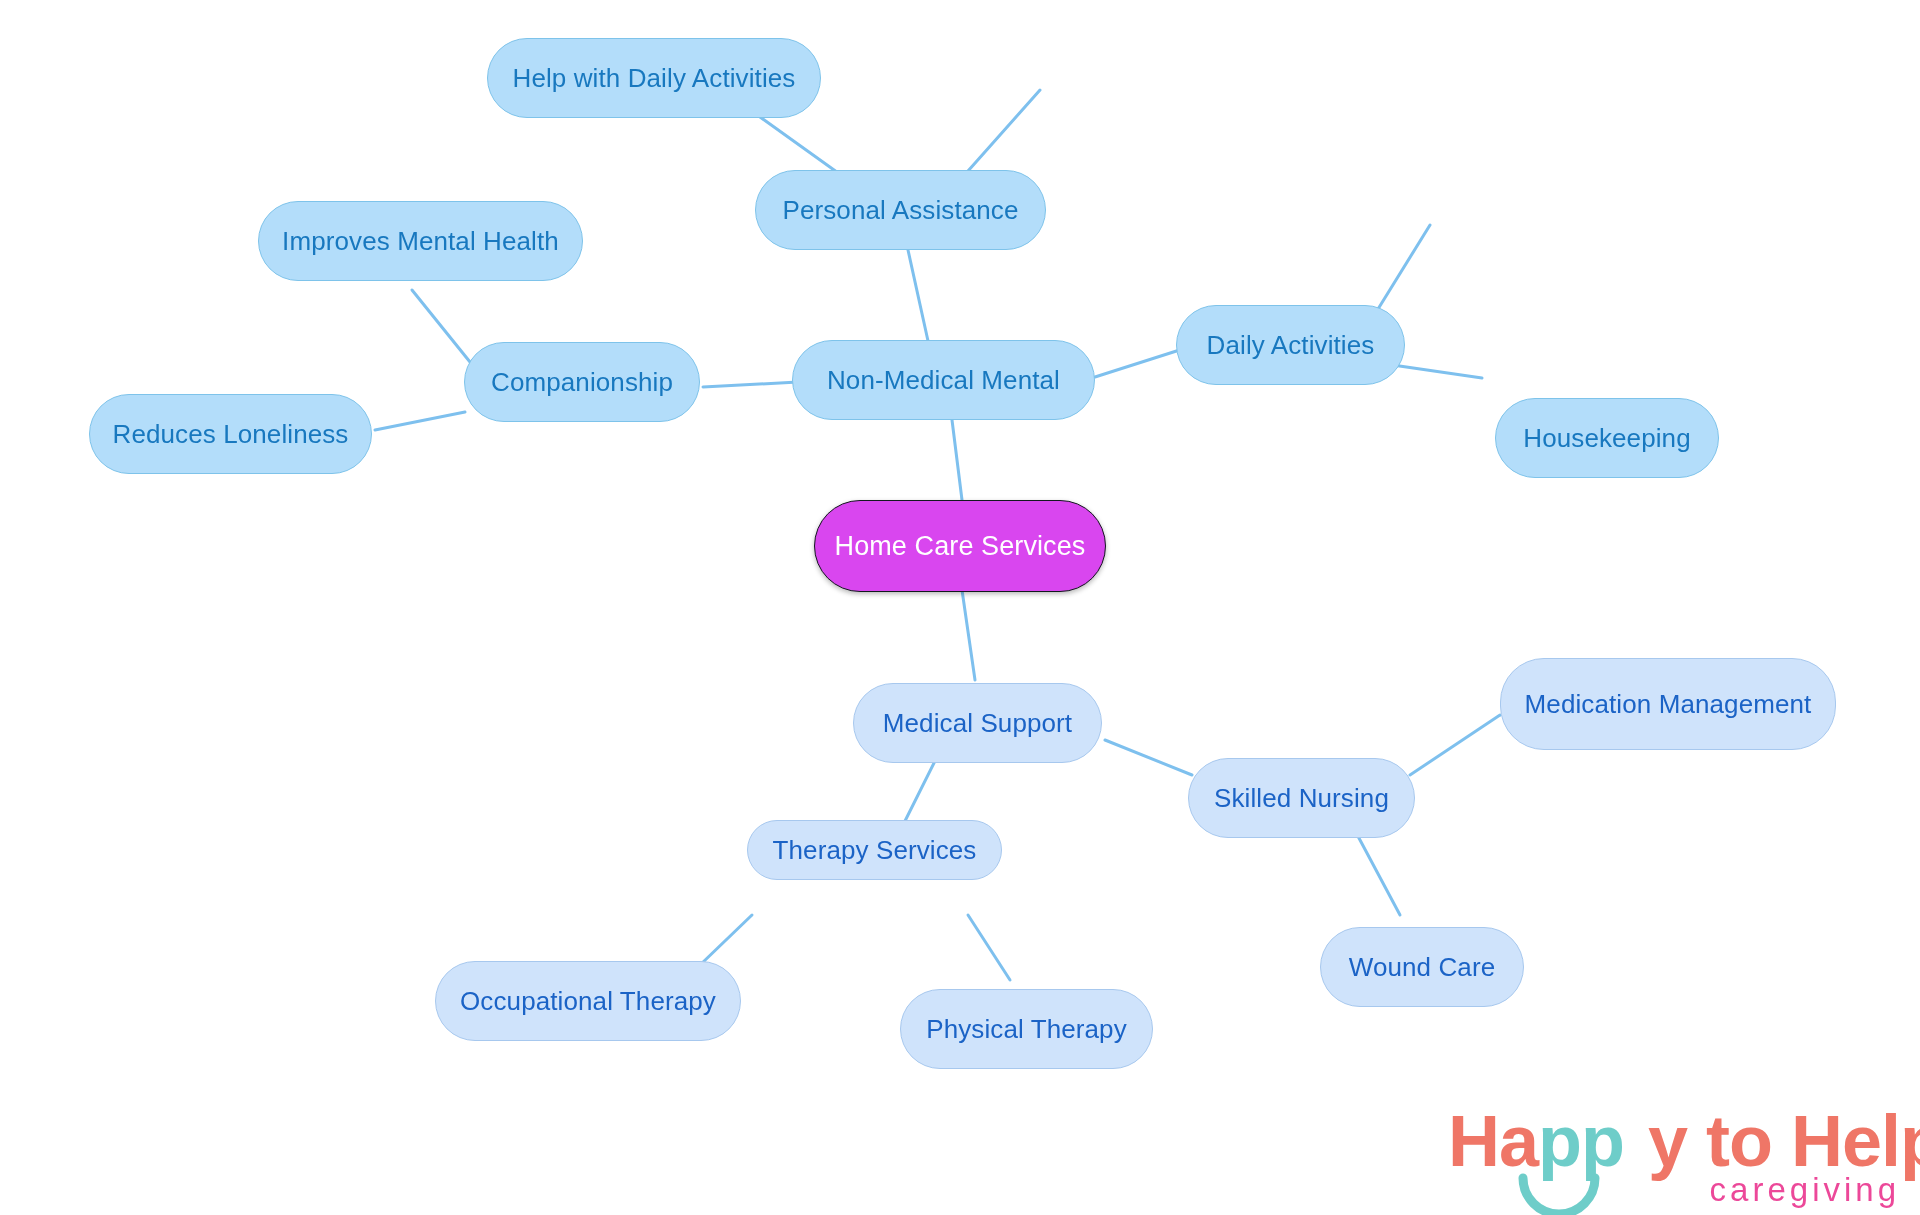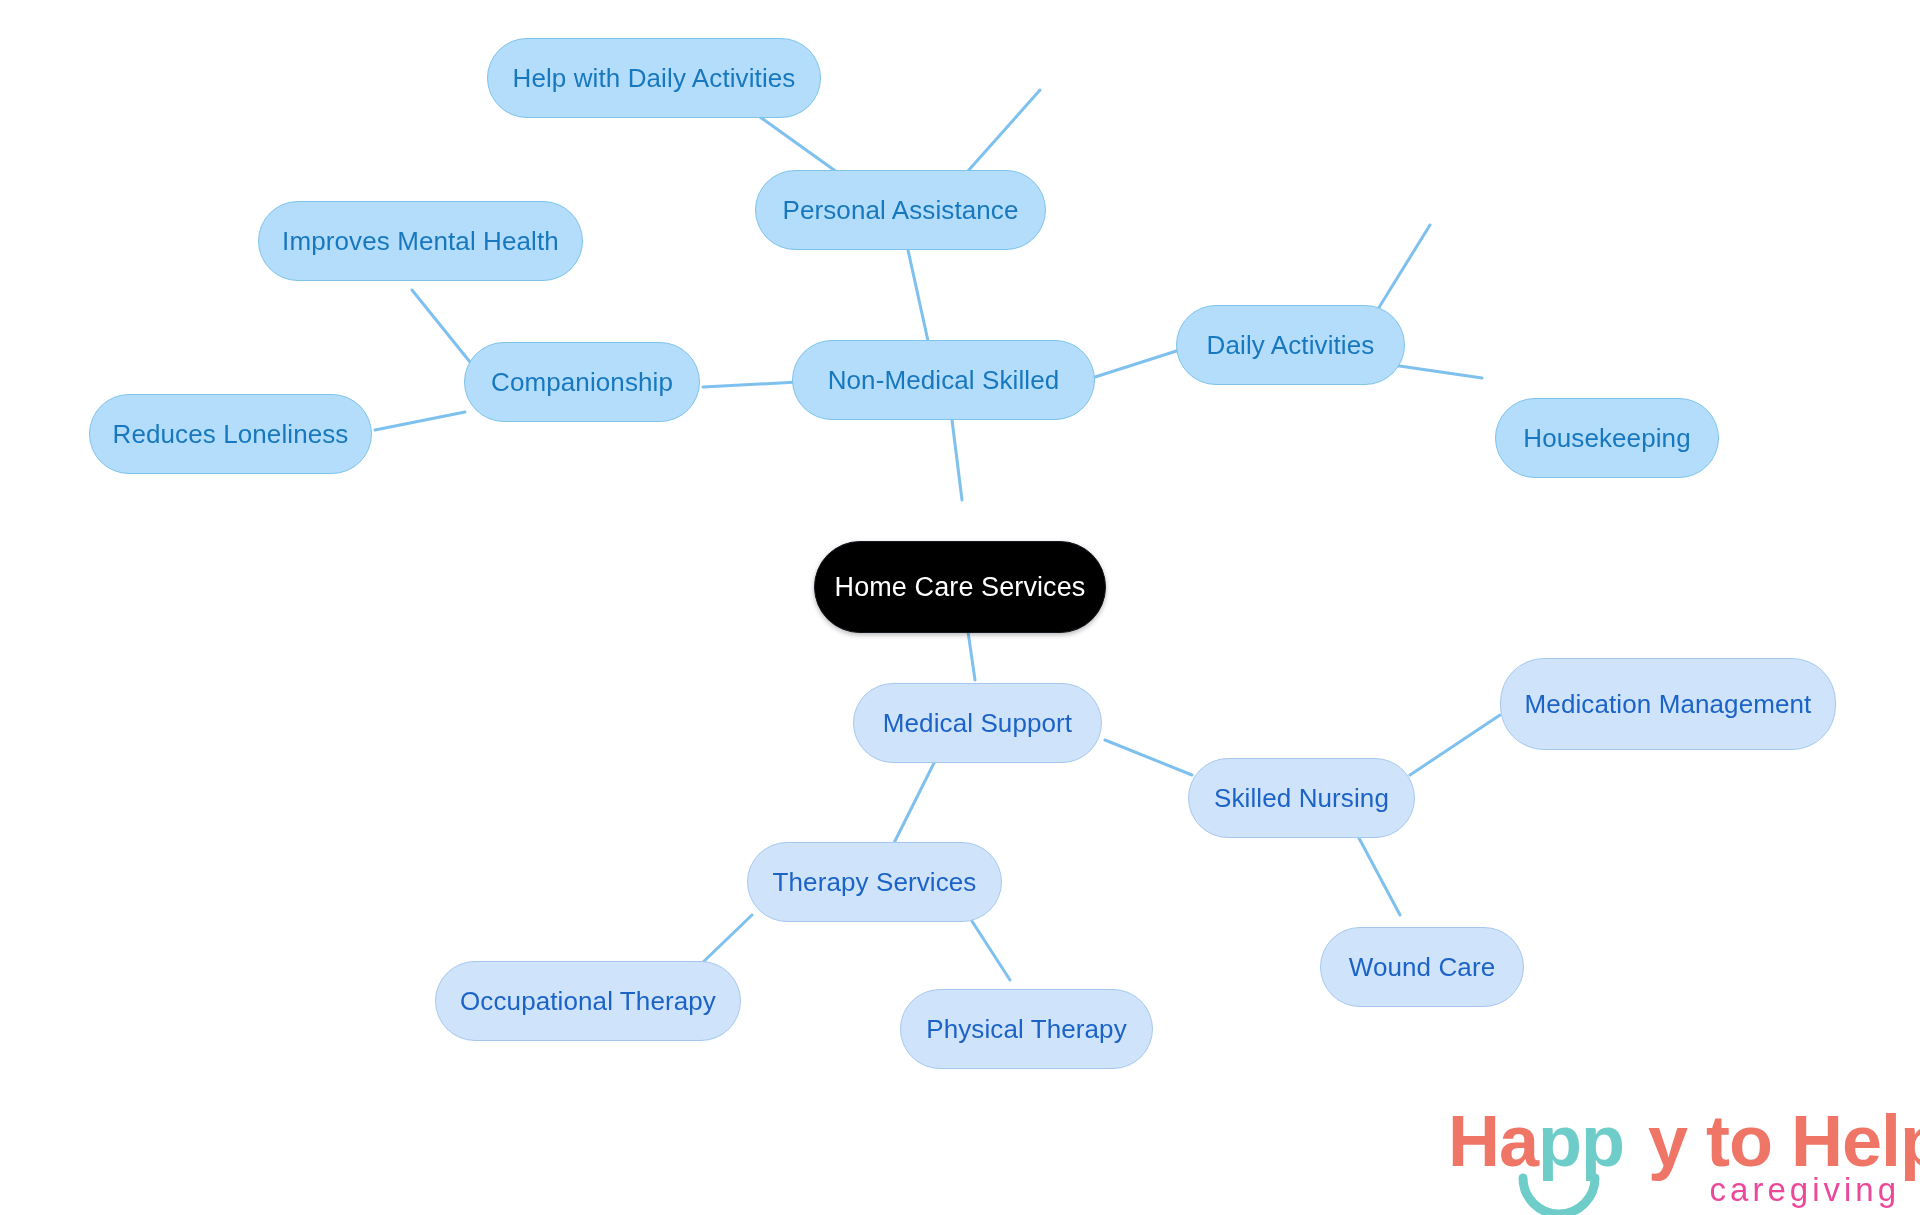--- a/index.html
+++ b/index.html
@@ -32,27 +32,26 @@
     display: flex;
     align-items: center;
     justify-content: center;
     box-sizing: border-box;
     text-align: center;
     white-space: nowrap;
     letter-spacing: 0.1px;
   }
   
   .node.root {
-    background: #000000;
+    background: #d946ef;
     color: #ffffff;
     border-radius: 46px;
     font-size: 27px;
     border: 1px solid #14181f;
     box-shadow: 0 2px 5px rgba(0,0,0,0.28);
-    margin-top: 41px;
   }
   
   .node.blue-a {
     background: #b3ddfa;
     color: #1878bf;
     border: 1.5px solid #7ec3ea;
     border-radius: 44px;
     font-size: 26px;
   }
   
@@ -136,21 +135,21 @@
       <path d="M 938 755 L 888 855"></path>
 
       <path d="M 752 915 L 700 965"></path>
 
       <path d="M 968 915 L 1010 980"></path>
     </g>
   </svg>
 
   <div class="node root" style="left:814px; top:500px; width:292px; height:92px;">Home Care Services</div>
 
-  <div class="node blue-a" style="left:792px; top:340px; width:303px; height:80px;">Non-Medical Skilled</div>
+  <div class="node blue-a" style="left:792px; top:340px; width:303px; height:80px;">Non-Medical Mental</div>
 
   <div class="node blue-a" style="left:755px; top:170px; width:291px; height:80px;">Personal Assistance</div>
 
   <div class="node blue-a" style="left:487px; top:38px; width:334px; height:80px;">Help with Daily Activities</div>
 
 
   <div class="node blue-a" style="left:464px; top:342px; width:236px; height:80px;">Companionship</div>
 
   <div class="node blue-a" style="left:258px; top:201px; width:325px; height:80px;">Improves Mental Health</div>
 
@@ -162,21 +161,21 @@
   <div class="node blue-a" style="left:1495px; top:350px; width:224px; height:80px;margin-top:48px;">Housekeeping</div>
 
   <div class="node blue-b" style="left:853px; top:683px; width:249px; height:80px;">Medical Support</div>
 
   <div class="node blue-b" style="left:1188px; top:758px; width:227px; height:80px;">Skilled Nursing</div>
 
   <div class="node blue-b" style="left:1500px; top:658px; width:336px; height:92px;">Medication Management</div>
 
   <div class="node blue-b" style="left:1320px; top:911px; width:204px; height:80px;margin-top:16px;">Wound Care</div>
 
-  <div class="node blue-b" style="left:747px; top:842px; width:255px; height:80px;">Therapy Services</div>
+  <div class="node blue-b" style="left:747px; top:820px; width:255px; height:60px;">Therapy Services</div>
 
   <div class="node blue-b" style="left:435px; top:961px; width:306px; height:80px;">Occupational Therapy</div>
 
   <div class="node blue-b" style="left:900px; top:989px; width:253px; height:80px;">Physical Therapy</div>
 
   <div id="logo" style="left:1424px; top:1105px;">
     <div class="logo-word">
       <span class="logo-coral">Ha</span><span class="logo-teal">pp</span><span class="logo-coral">y to Help</span>
     </div>
     <svg class="logo-smile" width="86" height="50" viewBox="0 0 86 50" xmlns="http://www.w3.org/2000/svg">

